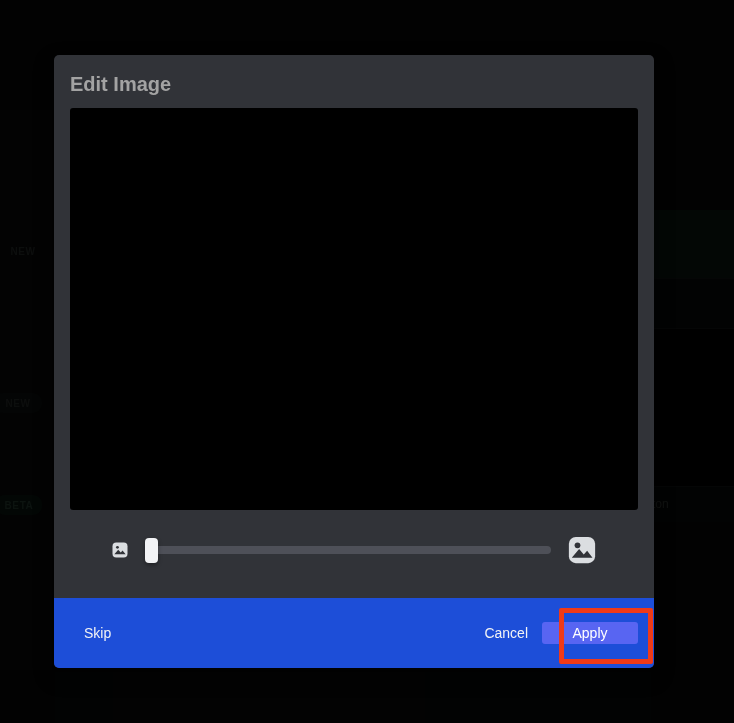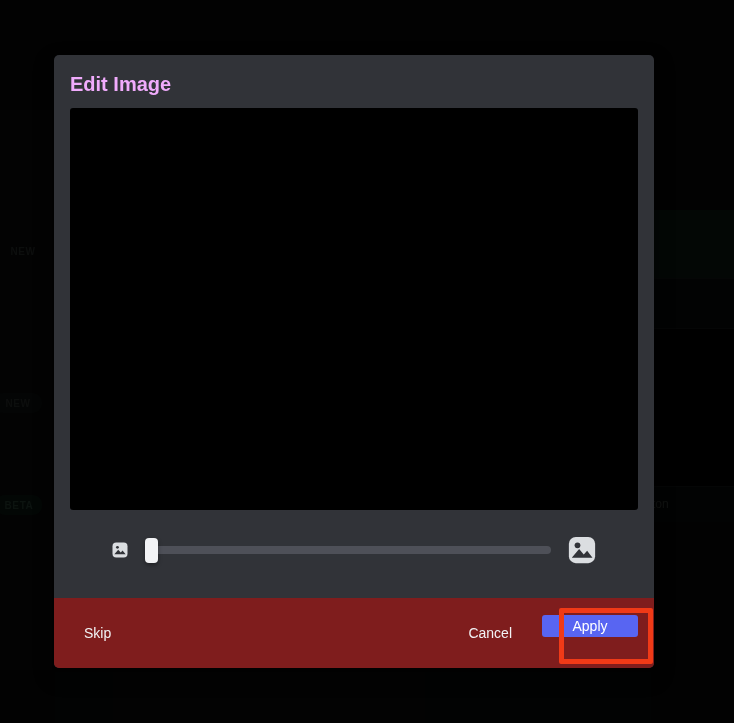--- a/index.html
+++ b/index.html
@@ -129,21 +129,21 @@
 
   .modal-header {
     flex: 0 0 auto;
     padding: 17px 16px 12px 16px;
   }
   .modal-title {
     margin: 0;
     font-size: 20px;
     line-height: 24px;
     font-weight: bold;
-    color: #f0abfc;
+    color: #a3a3a3;
   }
 
   .modal-body {
     flex: 1 1 auto;
     padding: 0 16px;
     display: flex;
     flex-direction: column;
   }
 
   .image-canvas {
@@ -203,30 +203,31 @@
     width: 13px;
     height: 25px;
     border-radius: 4px;
     background: #f2f3f5;
     box-shadow: 0 2px 4px rgba(0, 0, 0, 0.35);
   }
 
   .modal-footer {
     flex: 0 0 auto;
     height: 70px;
-    background: #7f1d1d;
+    background: #1d4ed8;
     display: flex;
     align-items: center;
     justify-content: space-between;
     padding: 0 16px;
     box-sizing: border-box;
   }
   .footer-right {
     display: flex;
-    gap: 16px;
+    align-items: center;
+    gap: 0;
   }
 
   .btn {
     font-family: "Liberation Sans", sans-serif;
     font-size: 14px;
     line-height: 16px;
     border: none;
     cursor: pointer;
     border-radius: 3px;
     padding: 0;

